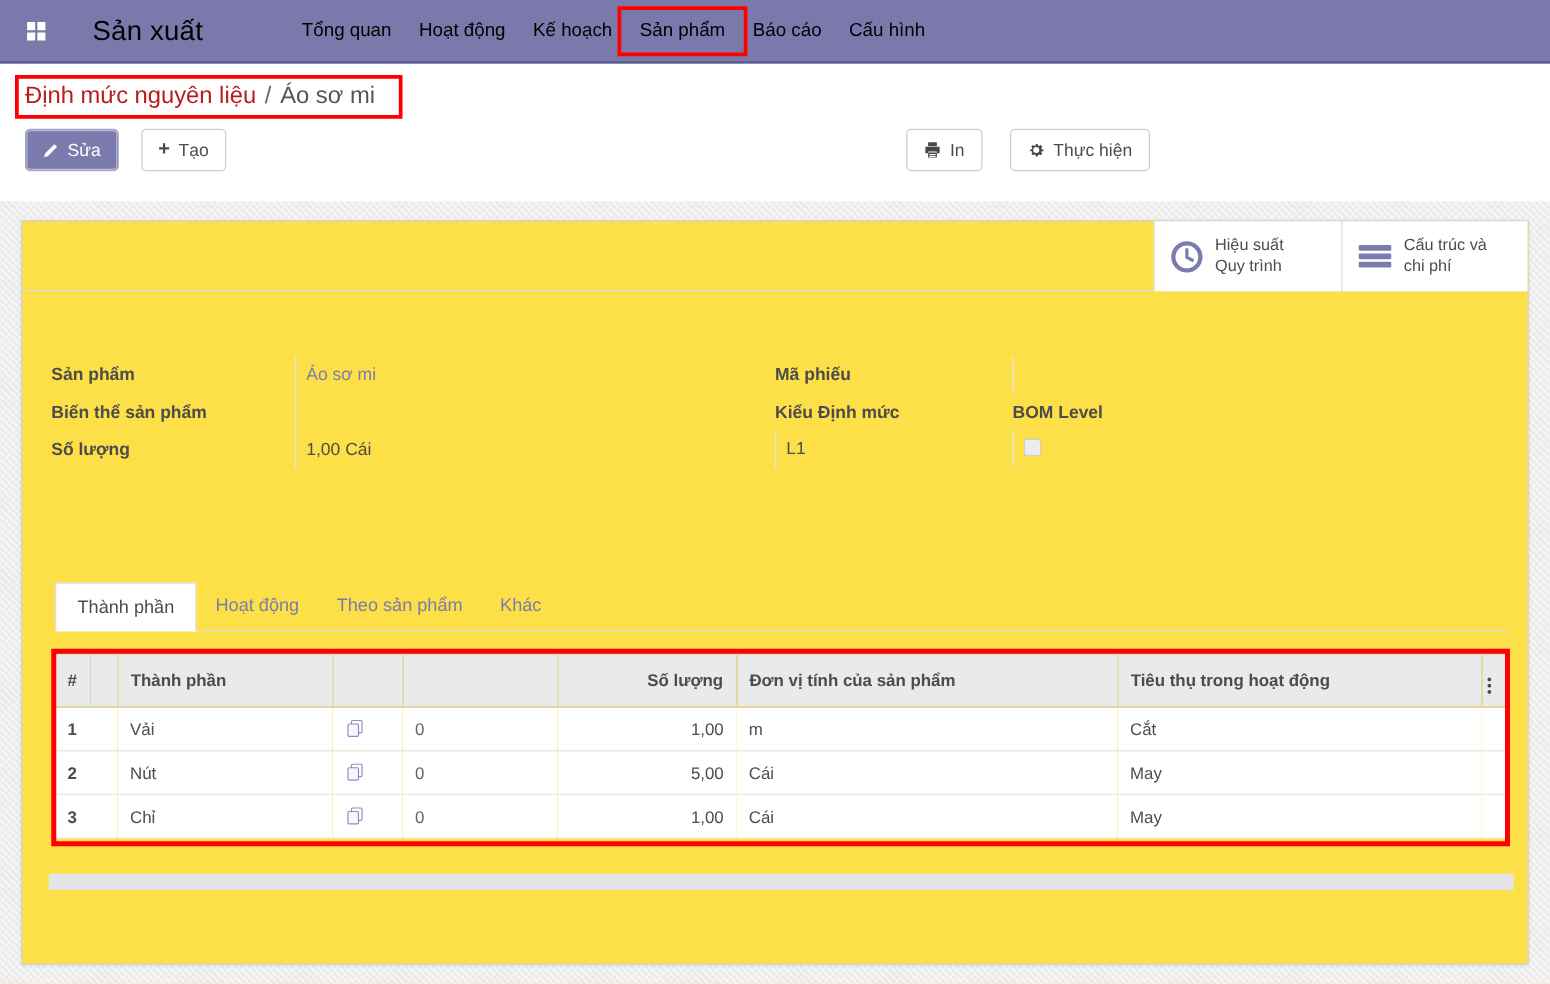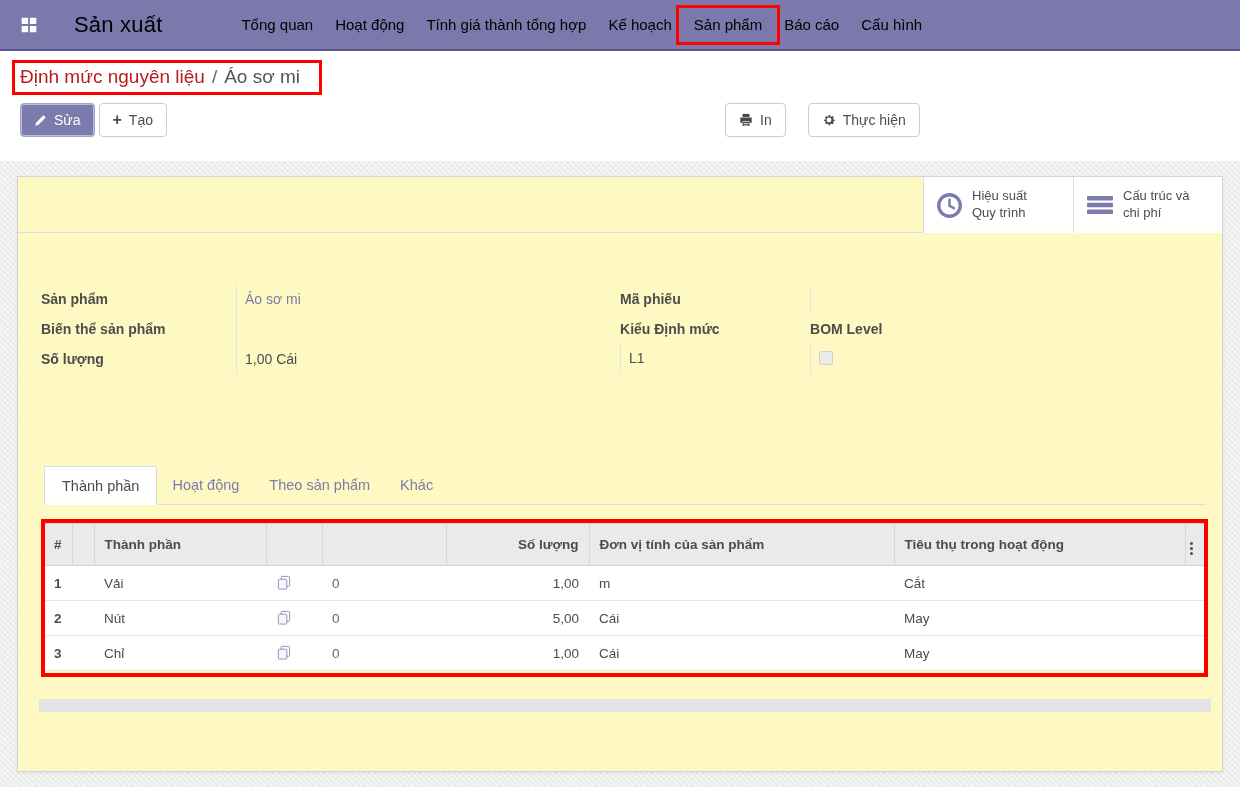--- a/index.html
+++ b/index.html
@@ -23,34 +23,34 @@
   .nav-item { position:relative; display:flex; align-items:center; padding:16px 11px; font-size:15px; cursor:pointer; white-space:nowrap;justify-content:center; }
   .ann-nav { position:absolute; top:5px; bottom:4px; left:-7px; right:-7px; border:3px solid #f00; pointer-events:none; }
   
   .control-panel { background:#fff; padding:9px 20px 14px 20px; height:110px; }
   .breadcrumb-wrap { position:relative; display:inline-block; margin-left:-14px; padding-left:14px; }
   .breadcrumb { display:inline-flex; align-items:baseline; font-size:19px; padding:6px 0 7px 0; }
   .bc-link { color:#b91c1c; cursor:pointer; }
   .bc-sep { color:#666; margin:0 7px; }
   .bc-current { color:#555; }
   .ann-bc { position:absolute; top:0; bottom:0; left:6px; right:-22px; border:3px solid #f00; pointer-events:none; }
-  .btn-row { position:relative; margin-top:8px; display:flex; align-items:center; }
+  .btn-row { position:relative; margin-top:8px; display:flex; align-items:center;gap:14px; }
   .btn {
     display:inline-flex; align-items:center; gap:7px;
     height:34px; padding:0 13px; font-size:14px; border-radius:4px;
     background:#fff; border:1px solid #ccc; color:#4c4c4c; cursor:pointer; white-space:nowrap;
   }
   .btn-primary { background:#7c7bad; border:1px solid #a3a2c8; color:#fff; box-shadow:0 0 0 1px #bdbcd9 inset; }
   .btn + .btn { margin-left:4px; }
   .btn-row-right { position:absolute; left:705px; top:0; display:flex; gap:18px; }
   .plus-glyph { font-weight:bold; font-size:16px; line-height:1; }
   
   .sheet {
     position:relative; margin:15px 17px 0 17px; width:1206px; height:596px;
-    background:#fef9c3; border:1px solid #d4d4dc; box-shadow:0 1px 3px rgba(0,0,0,.08);
+    background:#fde047; border:1px solid #d4d4dc; box-shadow:0 1px 3px rgba(0,0,0,.08);
   }
   .top-strip { position:absolute; top:0; left:0; right:0; height:56px; border-bottom:1px solid #ddd; }
   .stat-btns { position:absolute; top:0; right:0; height:56px; display:flex; }
   .stat-btn { display:flex; align-items:center; gap:9px; padding:0 12px; border-left:1px solid #ddd; cursor:pointer; background:#fff; }
   .stat-btn:first-child { width:150px; }
   .stat-btn:last-child { width:149px; }
   .stat-label { font-size:13px; color:#4c4c4c; line-height:1.3; }
   
   .form-area { position:absolute; top:108px; left:23px; right:17px; display:flex; }
   .form-group { display:grid; grid-template-columns:195px 1fr; align-content:start; }
@@ -106,23 +106,20 @@
         </svg>
     </span>
   </div>
   <div class="brand">Sản xuất</div>
   <div class="nav-menu">
     <div class="nav-item">
         <span>Tổng quan</span>
       </div>
     <div class="nav-item">
         <span>Hoạt động</span>
-      </div>
-    <div class="nav-item">
-        <span>Tính giá thành tổng hợp</span>
       </div>
     <div class="nav-item">
         <span>Kế hoạch</span>
       </div>
     <div class="nav-item">
       <span>Sản phẩm</span>
       <span class="ann-nav"></span>
     </div>
     <div class="nav-item">
         <span>Báo cáo</span>

